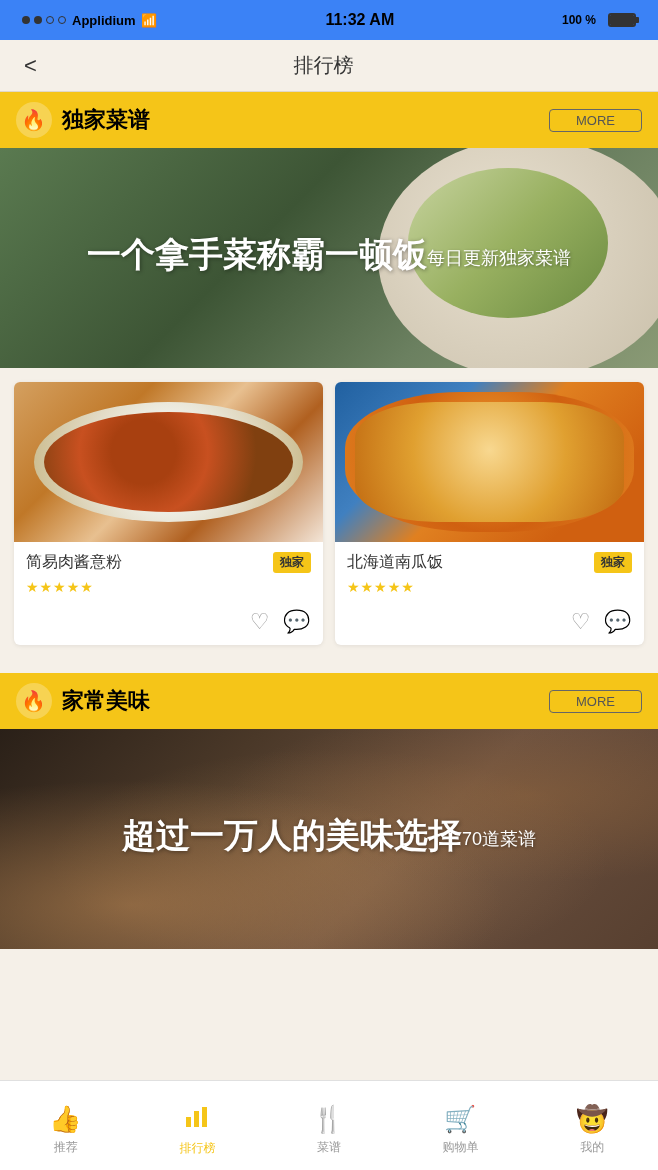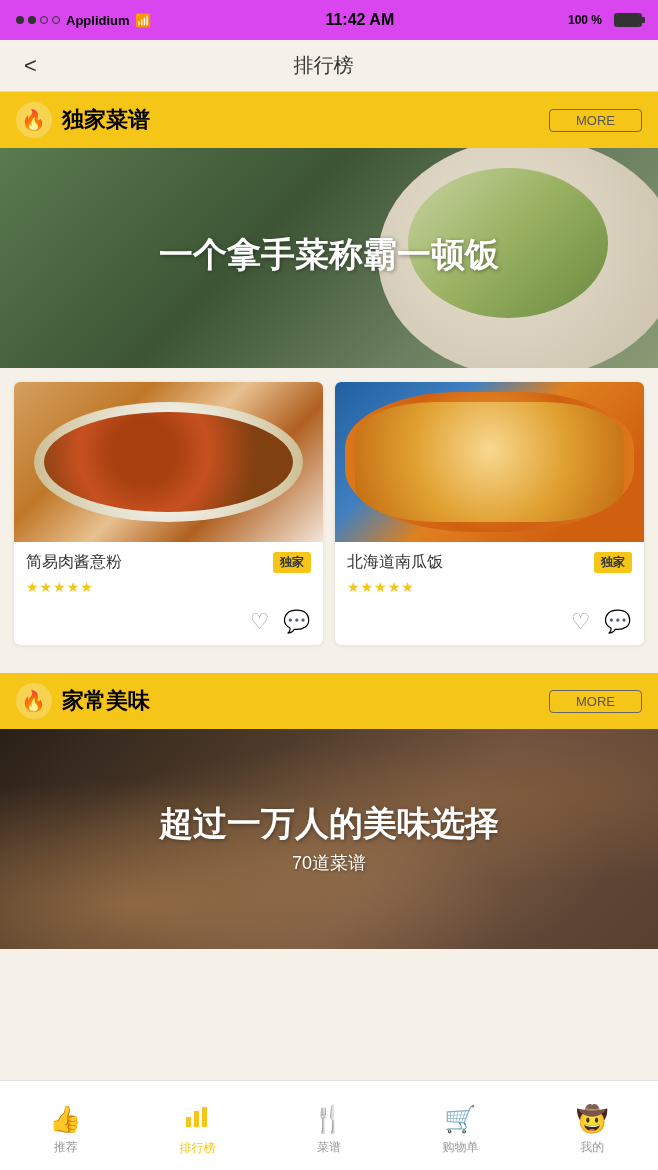--- a/index.html
+++ b/index.html
@@ -7,26 +7,26 @@
     body {
       width: 658px;
       min-height: 1170px;
       font-family: -apple-system, "PingFang SC", "Helvetica Neue", Arial, sans-serif;
       background: #f5f0e8;
       overflow-x: hidden;
     }
 
     
     .status-bar {
-      background: #d946ef;
+      background: #3b82f6;
       height: 40px;
       display: flex;
       align-items: center;
       justify-content: space-between;
-      padding: 0 16px;
+      padding: 0 22px;
       font-size: 13px;
       font-weight: 600;
     }
     .status-left { display: flex; align-items: center; gap: 6px; }
     .status-dots { display: flex; gap: 4px; }
     .dot { width: 8px; height: 8px; border-radius: 50%; background: #333; }
     .dot.empty { background: transparent; border: 1.5px solid #333; }
     .status-center { font-size: 16px; font-weight: 600; }
     .status-right { display: flex; align-items: center; gap: 12px; font-size: 12px; justify-content: flex-end; }
     .battery {
@@ -115,21 +115,21 @@
       position: absolute;
       top: 30px; left: 30px;
       width: 200px; height: 150px;
       border-radius: 50%;
       background: linear-gradient(135deg, #c8d4a0, #98b060, #6a8a40);
     }
     .hero-text-overlay {
       position: absolute;
       left: 0; right: 0; top: 0; bottom: 0;
       display: flex;
-      flex-direction: column;
+      flex-direction: row;
       justify-content: center;
       align-items: center;
       text-align: center;
     }
     .hero-main-text {
       font-size: 34px;
       font-weight: bold;
       color: #fff;
       text-shadow: 1px 1px 4px rgba(0,0,0,0.4);
       margin-bottom: 8px;
@@ -331,21 +331,21 @@
   <div class="status-left">
     <div class="status-dots">
       <div class="dot"></div>
       <div class="dot"></div>
       <div class="dot empty"></div>
       <div class="dot empty"></div>
     </div>
     <span>Applidium</span>
     <span>📶</span>
   </div>
-  <div class="status-center">11:42 AM</div>
+  <div class="status-center">11:32 AM</div>
   <div class="status-right">
     <span>100 %</span>
     <div class="battery">
       <div class="battery-fill"></div>
     </div>
   </div>
 </div>
 
 <div class="nav-bar">
   <span class="nav-back">&lt;</span>
@@ -362,20 +362,21 @@
     </div>
     <span class="section-title">独家菜谱</span>
     <button class="more-btn">MORE</button>
   </div>
 
   <div class="hero-banner">
     <div class="hero-bg"></div>
     <div class="hero-bowl"></div>
     <div class="hero-text-overlay">
       <div class="hero-main-text">一个拿手菜称霸一顿饭</div>
+      <div class="hero-sub-text">每日更新独家菜谱</div>
     </div>
   </div>
 
   <div class="cards-row">
 
     <div class="card">
       <div class="card-image img-spaghetti"></div>
       <div class="card-info">
         <div class="card-title-row">
           <span class="card-title">简易肉酱意粉</span>

